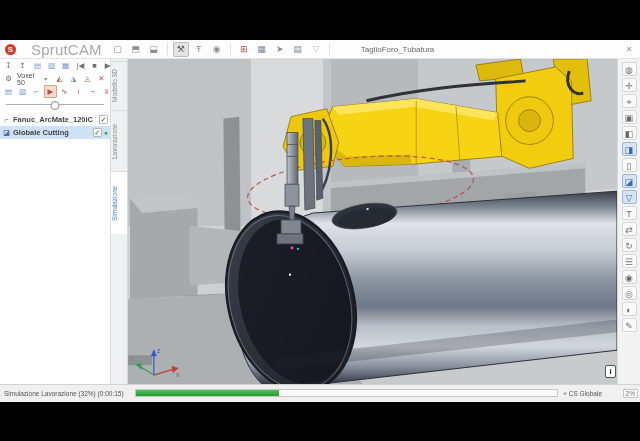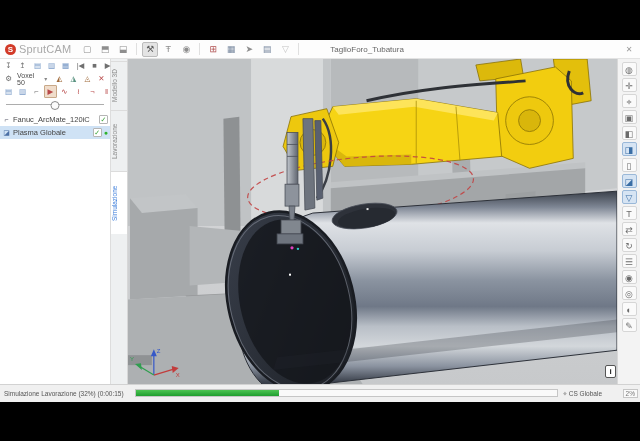--- a/index.html
+++ b/index.html
@@ -4,21 +4,21 @@
 <style>
   html,body{margin:0;padding:0;background:#000;}
   body{width:640px;height:441px;position:relative;font-family:"Liberation Sans",sans-serif;overflow:hidden;}
   .stage{position:absolute;inset:0;background:#000;}
   .app{position:absolute;top:40px;left:0;width:640px;height:362px;background:#ffffff;display:flex;flex-direction:column;}
 
   
   .topbar{height:18px;display:flex;align-items:center;gap:2px;padding:0 5px;background:#fdfdfd;border-bottom:1px solid #e3e3e3;flex:0 0 18px;}
   .logo{display:flex;align-items:center;gap:3px;margin-right:6px;}
   .logo-mark{width:11px;height:11px;border-radius:50%;background:#d23a28;color:#fff;font-size:8px;font-weight:bold;line-height:11px;text-align:center;display:inline-block;}
-  .brand{font-size:11px;color:#a9a9a9;letter-spacing:.2px;}
+  .brand{font-size:15px;color:#a9a9a9;letter-spacing:.2px;margin-left:12px;}
   .tbi{width:14px;height:13px;font-size:9px;line-height:13px;text-align:center;color:#8e8e8e;display:inline-block;border:1px solid transparent;border-radius:2px;}
   .tbi.active{background:#e4e4e4;border-color:#bcbcbc;color:#5a5a5a;}
   .tbi.c-red{color:#b05050;} .tbi.c-blue{color:#7a8aa0;} .tbi.c-dim{color:#c2c2c2;}
   .tb-sep{width:1px;height:12px;background:#e0e0e0;margin:0 3px;}
   .doc-tab{font-size:8px;color:#666;margin-left:22px;padding:2px 4px;}
   .tb-close{margin-left:auto;font-size:8px;color:#9a9a9a;width:12px;text-align:center;}
 
   
   .content{flex:1;display:flex;min-height:0;}
 
@@ -28,21 +28,21 @@
   .ti{min-width:11px;height:11px;font-size:7.5px;line-height:11px;text-align:center;color:#707070;display:inline-block;border:1px solid transparent;border-radius:1px;white-space:nowrap;}
   .ti.active{background:#e6e6e6;border-color:#a8a8a8;}
   .ti.active-op{background:#f0ddcb;border-color:#c8a888;}
   .ti.c-red{color:#b84848;} .ti.c-blue{color:#6a8fc0;} .ti.c-teal{color:#58917f;} .ti.c-rust{color:#a06a3a;}
   .voxel-label{font-size:7px;color:#4a4a4a;margin:0 1px;}
   .caret{font-size:6px;color:#888;}
   .gap{width:4px;}
   .slider{position:relative;height:10px;margin:2px 6px 1px 6px;flex:0 0 10px;}
   .slider .track{position:absolute;left:0;right:0;top:4px;height:1px;background:#adadad;}
   .slider .thumb{position:absolute;top:1px;width:7px;height:7px;border-radius:50%;background:#fcfcfc;border:1px solid #8d8d8d;transform:translateX(-50%);}
-  .tree{margin-top:2px;}
+  .tree{margin-top:2px;font-weight:bold;}
   .tree-row{height:13px;display:flex;align-items:center;gap:2px;padding:0 2px;font-size:7.5px;color:#444;}
   .tree-row.selected{background:#cfe2f5;}
   .tree-icon{width:9px;font-size:7px;text-align:center;color:#556;}
   .tree-icon.blue{color:#4a6fa5;}
   .tree-label{flex:1;white-space:nowrap;overflow:hidden;}
   .check{width:9px;height:9px;border:1px solid #b5b5b5;background:#fff;border-radius:1px;font-size:7px;line-height:8px;text-align:center;color:#3aa33a;box-sizing:border-box;}
   .run-dot{color:#2db22d;font-size:7px;line-height:9px;}
 
   
   .tabstrip{width:16px;flex:0 0 16px;background:#eef0f1;border-right:1px solid #d7d7d7;display:flex;flex-direction:column;padding-top:2px;}
@@ -139,21 +139,21 @@
           <div class="thumb" style="left: 50%;"></div>
         </div>
         <div class="tree">
           <div class="tree-row">
             <span class="tree-icon">⌐</span>
             <span class="tree-label">Fanuc_ArcMate_120iC</span>
             <span class="check">✓</span>
           </div>
           <div class="tree-row selected">
             <span class="tree-icon blue">◪</span>
-            <span class="tree-label">Plasma Globale</span>
+            <span class="tree-label">Globale Cutting</span>
             <span class="check">✓</span>
             <span class="run-dot">●</span>
           </div>
         </div>
       </div>
 
       <div class="tabstrip">
         <div class="vtab tab-m3d">Modello 3D</div>
         <div class="vtab tab-lav">Lavorazione</div>
         <div class="vtab tab-sim active">Simulazione</div>

